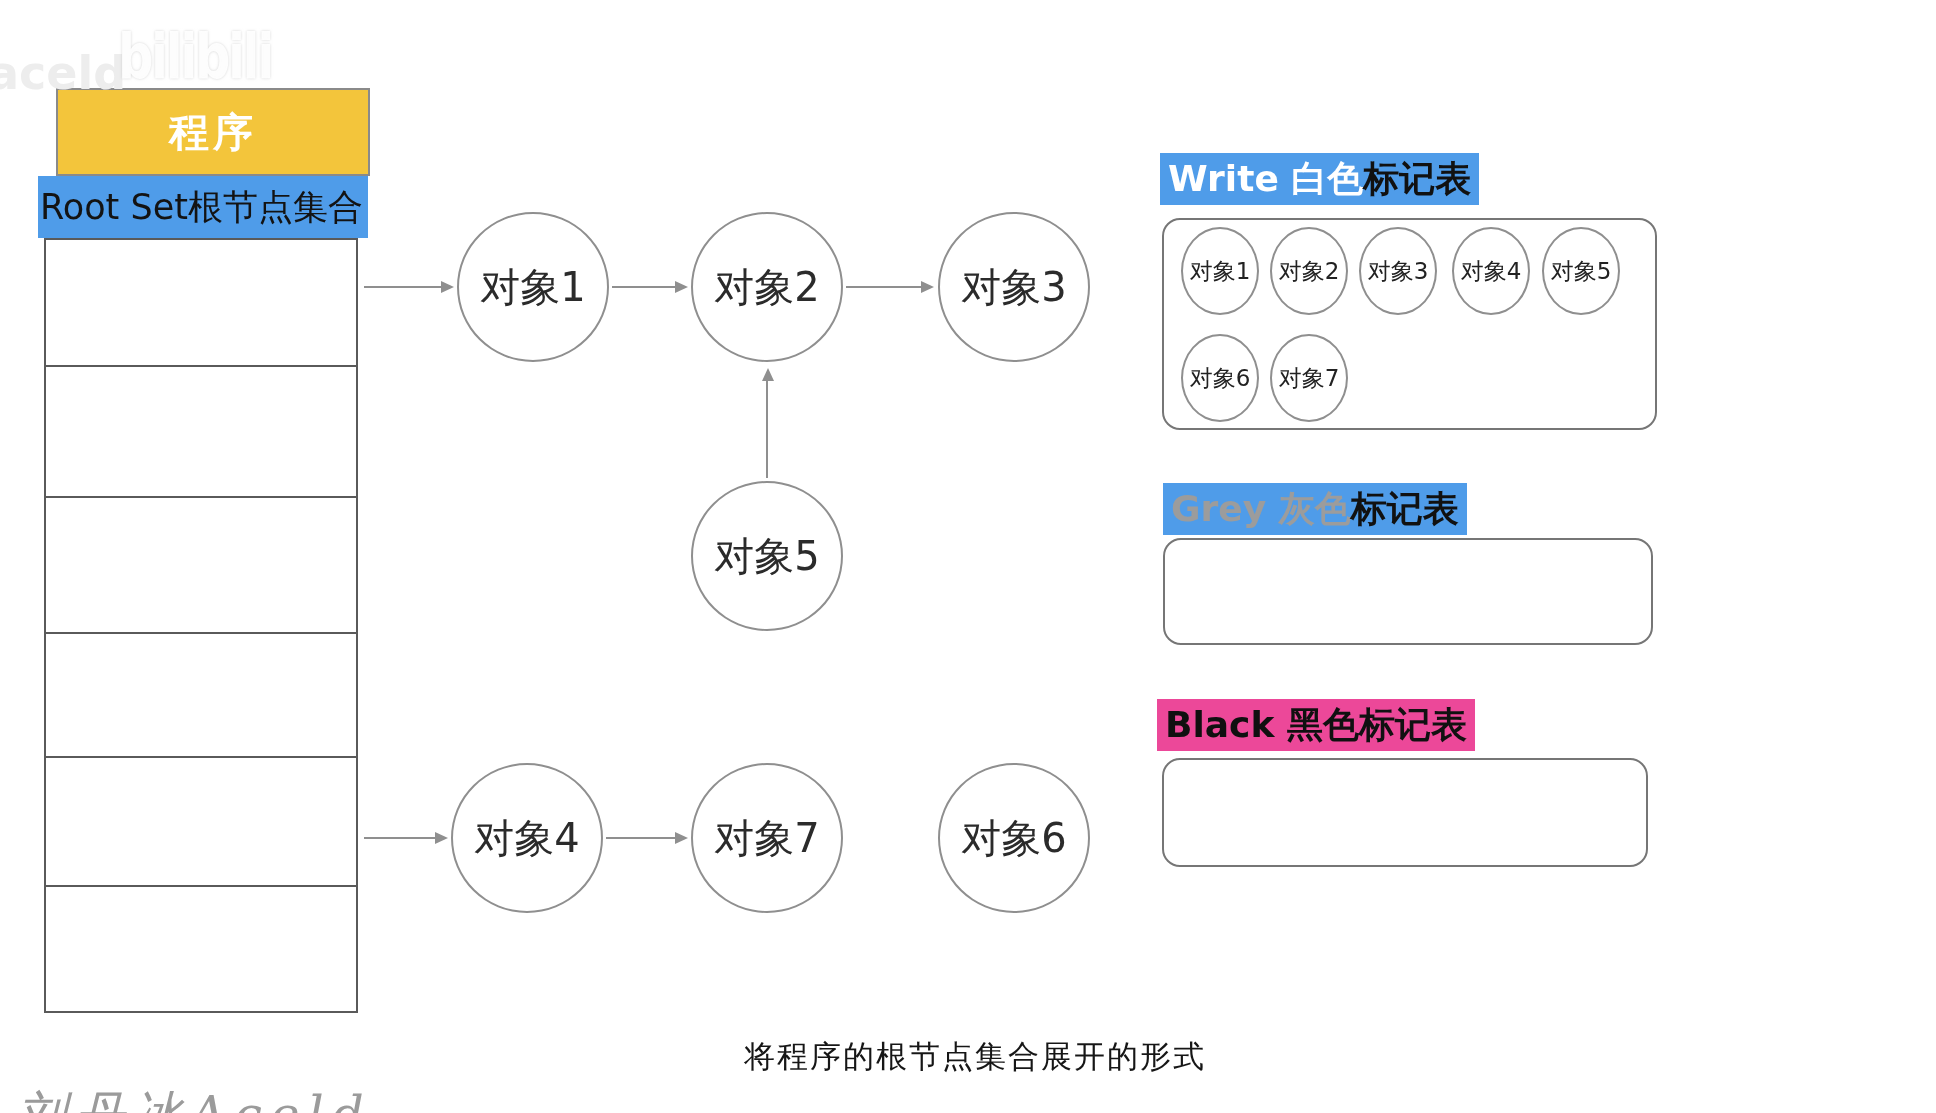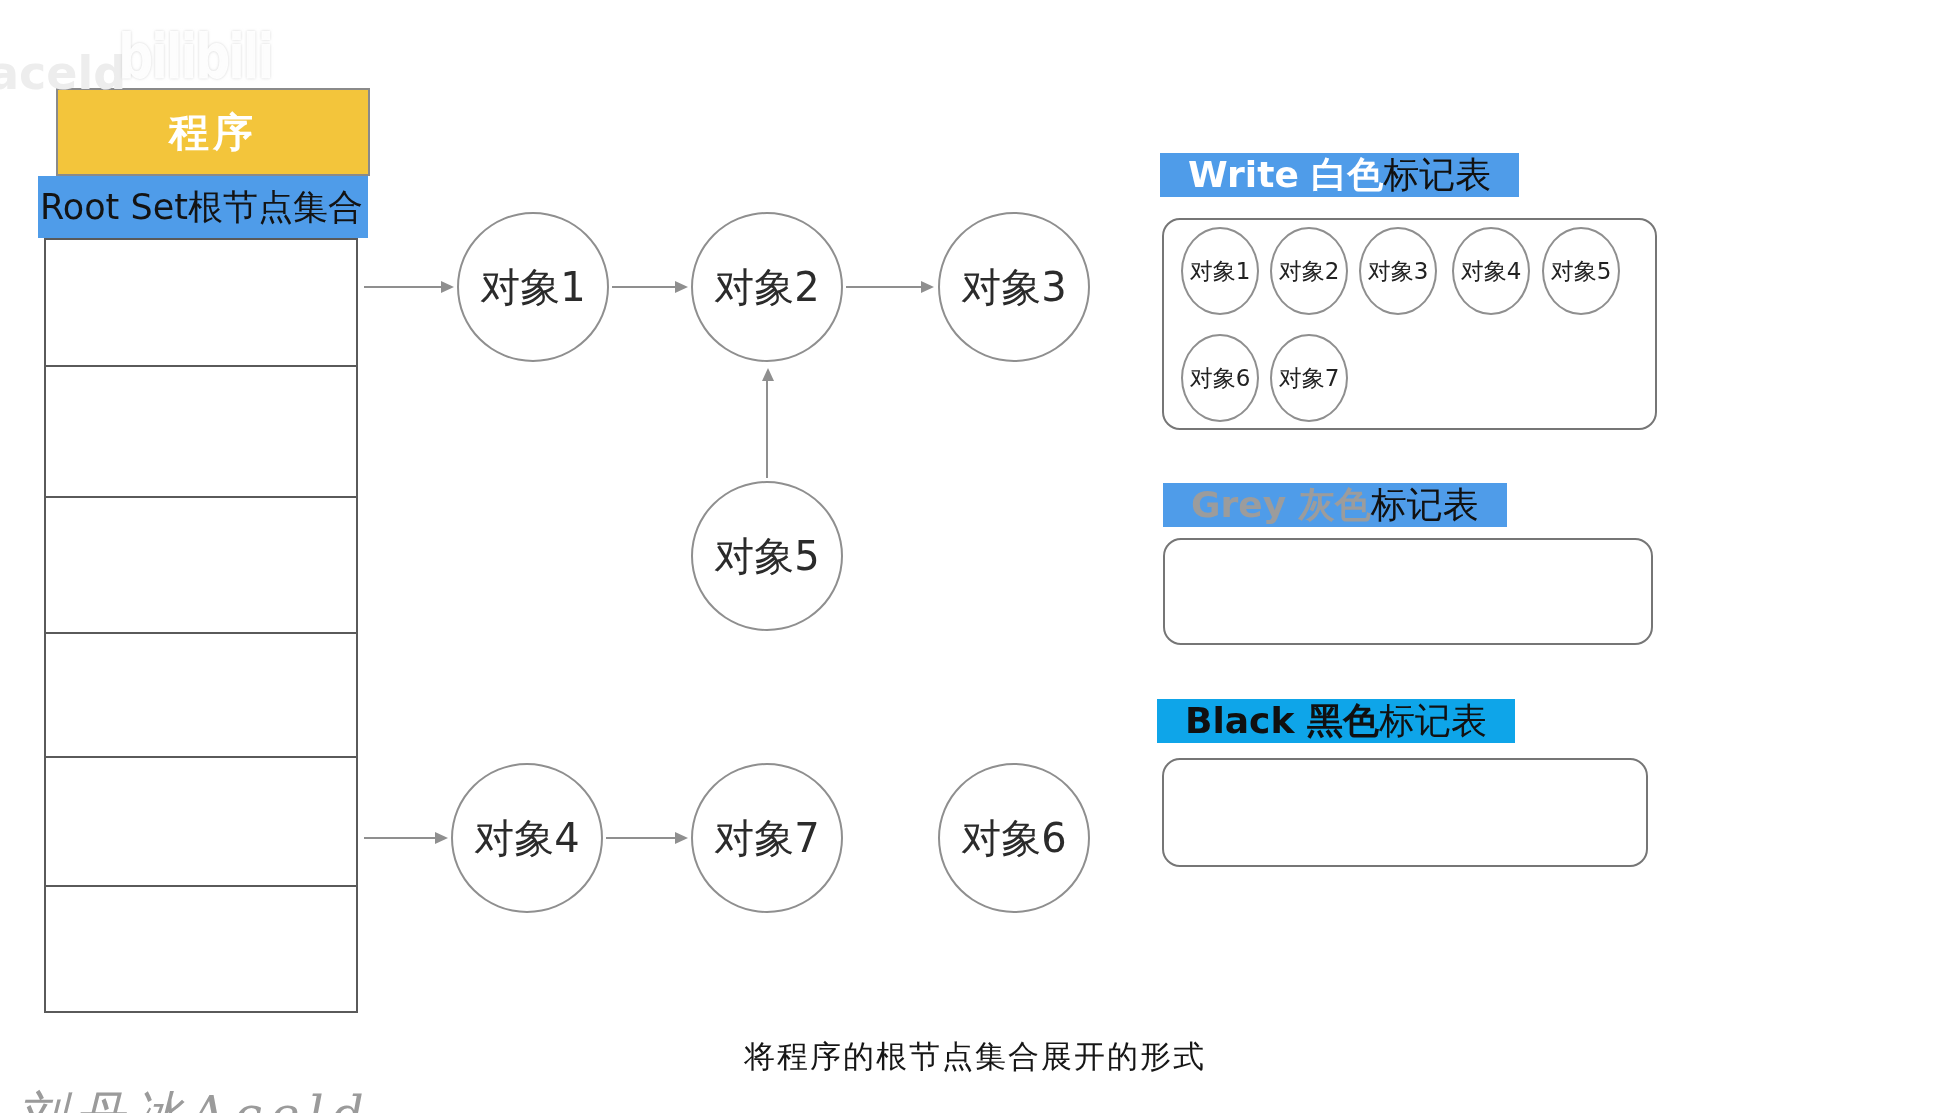--- a/index.html
+++ b/index.html
@@ -46,27 +46,27 @@
     border-top:6px solid transparent;border-bottom:6px solid transparent;
   }
   .varrow{position:absolute;width:0;border-left:2px solid #8f8f8f;}
   .varrow:after{
     content:"";position:absolute;top:-12px;left:-6px;
     border-bottom:13px solid #8f8f8f;
     border-left:6px solid transparent;border-right:6px solid transparent;
   }
   
   .mark-label{
-    position:absolute;height:44px;
+    position:absolute;height:52px;
     display:flex;align-items:center;
-    padding:0 28px;
+    padding:0 8px;
     font-size:36px;white-space:nowrap;
   }
   .mark-label .en{font-weight:bold;}
-  .mark-label .cn{color:#111111;font-weight:normal;text-align:center;}
+  .mark-label .cn{color:#111111;font-weight:bold;text-align:center;}
   .mark-box{
     position:absolute;box-sizing:border-box;
     border:2px solid #767676;border-radius:18px;background:#fff;
   }
   .snode{
     position:absolute;width:78px;height:88px;
     box-sizing:border-box;border:2px solid #8f8f8f;border-radius:50%;
     background:#fff;
     display:flex;align-items:center;justify-content:center;
     font-size:23px;color:#222;white-space:nowrap;
@@ -175,21 +175,21 @@
   <div class="snode" style="left:1270px;top:334px;">
     <span>对象7</span>
   </div>
 
   <div class="mark-label" style="left:1163px;top:483px;background:#4F9CE9;">
     <span class="en" style="color:#9c9c9c;">Grey 灰色</span>
       <span class="cn">标记表</span>
   </div>
   <div class="mark-box" style="left:1163px;top:538px;width:490px;height:107px;"></div>
 
-  <div class="mark-label" style="left:1157px;top:699px;background:#0ea5e9;">
+  <div class="mark-label" style="left:1157px;top:699px;background:#ec4899;">
     <span class="en" style="color:#101010;">Black 黑色</span>
       <span class="cn">标记表</span>
   </div>
   <div class="mark-box" style="left:1162px;top:758px;width:486px;height:109px;"></div>
 
   <div class="caption">将程序的根节点集合展开的形式</div>
 
   <div class="wm-aceld-bottom">刘丹冰Aceld</div>
 
 </div>

